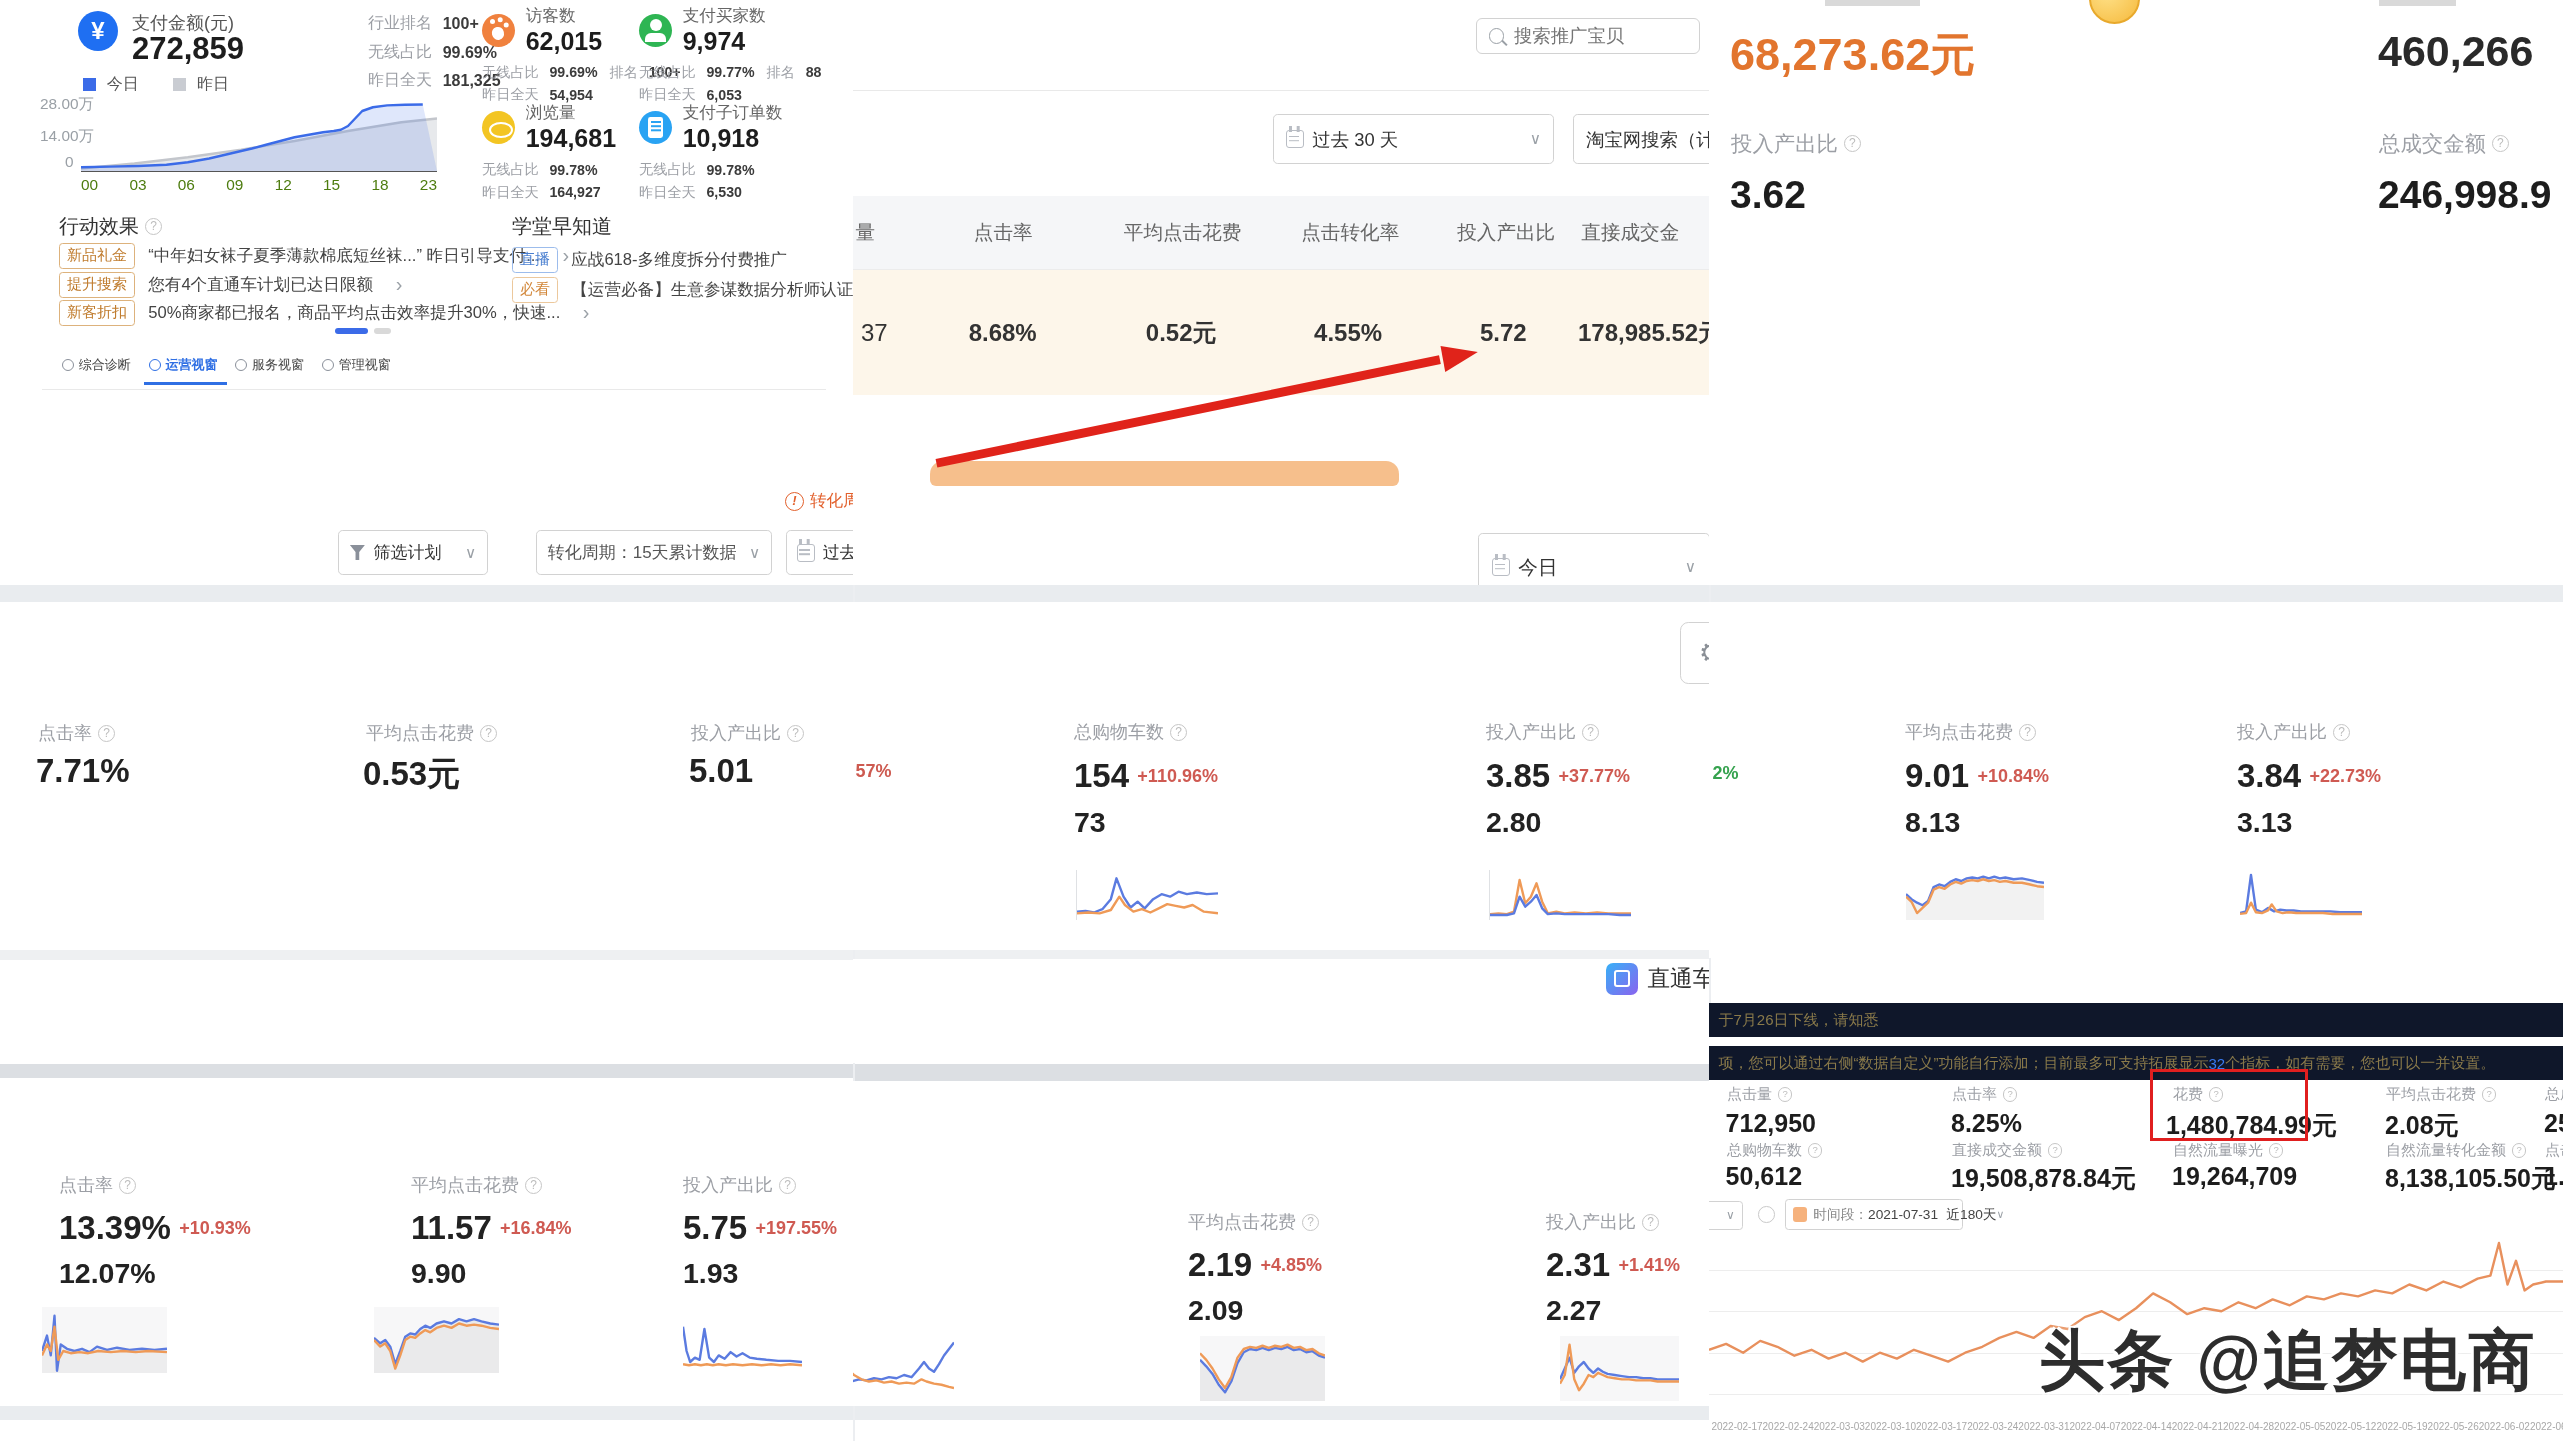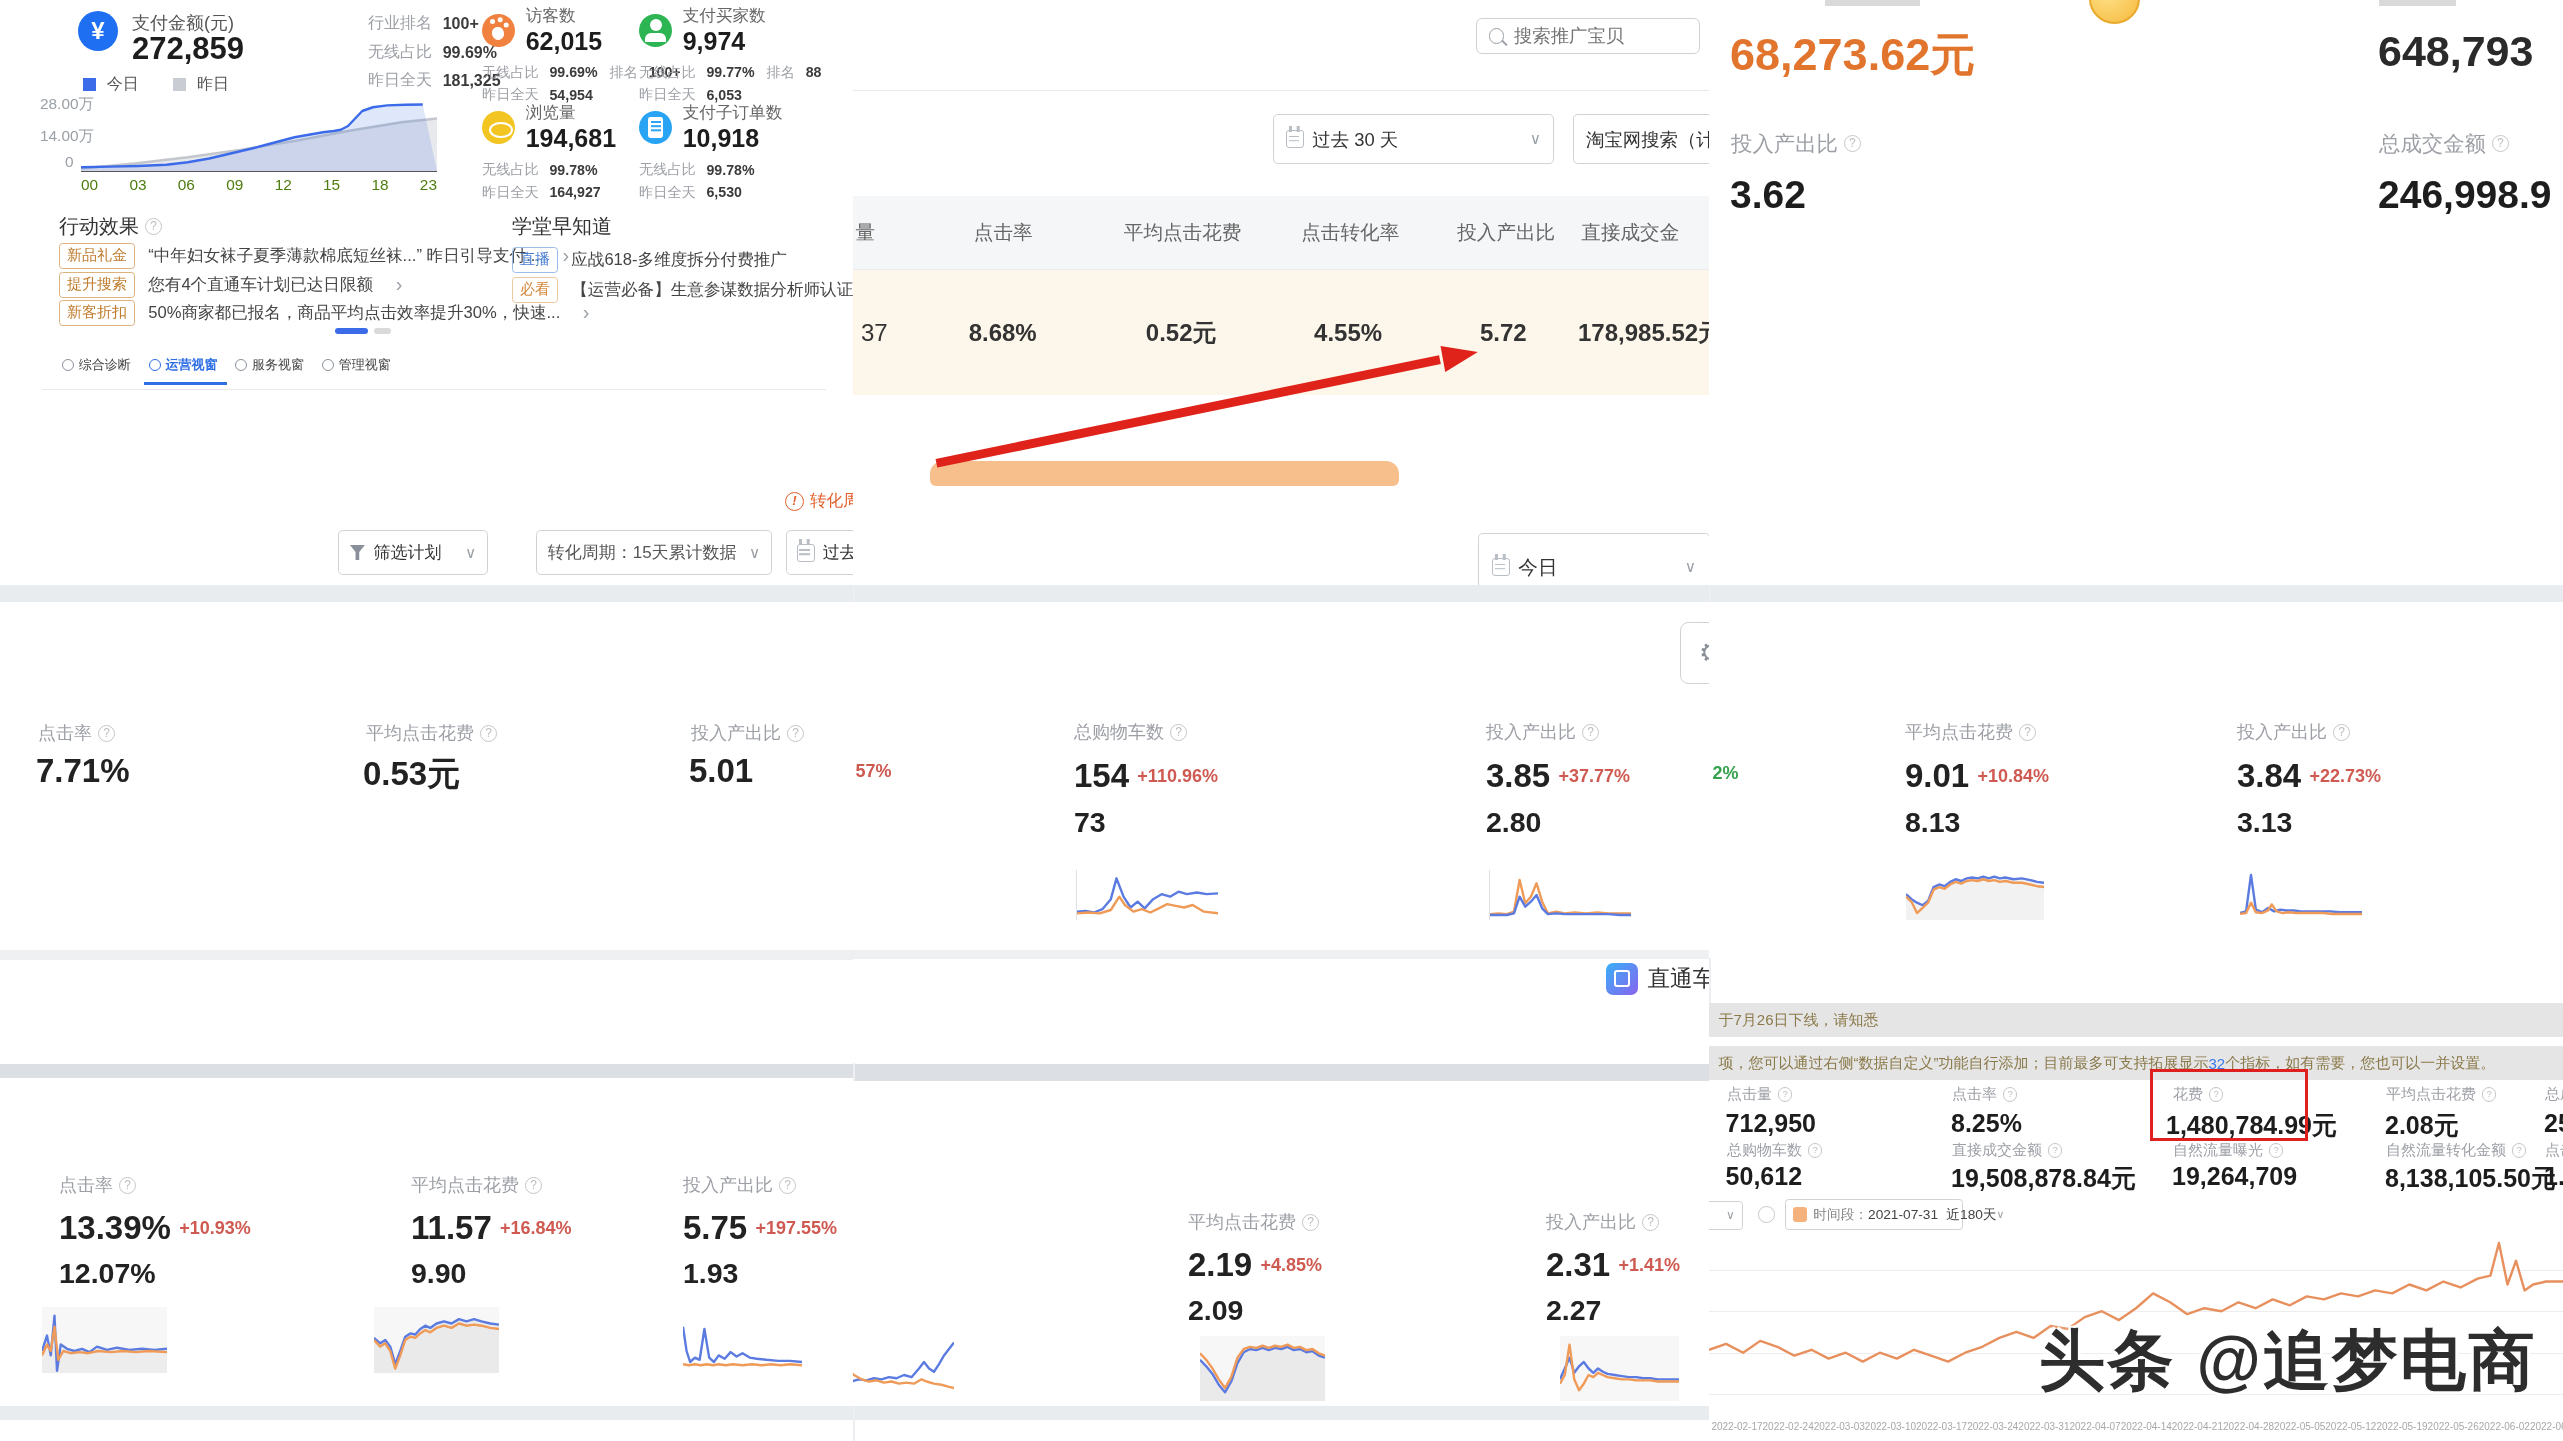--- a/index.html
+++ b/index.html
@@ -62,21 +62,21 @@
   .dateticks span{font-size:10px;color:#a8a8a8;white-space:nowrap}
   .kv .k{color:#9c9fa5;font-size:16px;margin-right:10.7px;white-space:nowrap}
   .kv .v{color:#3b3b3b;font-size:16px;font-weight:700;white-space:nowrap}
   .cardlbl{color:#666;font-size:16.6px;white-space:nowrap}
   .cardval{color:#1d1d1d;font-size:25px;font-weight:700;white-space:nowrap}
   .tab{display:flex;align-items:center;gap:4.7px;font-size:13px;color:#444}
   .tab .ti{display:inline-block;width:12px;height:12px;border:1.2px solid #8a909a;border-radius:50%}
   .tab.active{color:#2f6fe4;font-weight:600}
   .tab.active .ti{border-color:#2f6fe4}
   .grid-line{position:absolute;left:0;right:0;height:1.2px;background:#ededed}
-  .notice-bar{position:absolute;left:0;width:854px;background:#e5e5e5;display:flex;align-items:center;padding:0 9.5px}
+  .notice-bar{position:absolute;left:0;width:854px;background:#0f172a;display:flex;align-items:center;padding:0 9.5px}
   .notice-bar span{font-size:15px;color:#8a7a4a;white-space:nowrap}
   .statlbl{color:#9c9fa5;font-size:15px;white-space:nowrap}
   .statval{color:#1d1d1d;font-size:25px;font-weight:700;white-space:nowrap}
   .watermark{position:absolute;font-size:66px;font-weight:900;color:#2d2d2d;letter-spacing:2.4px;white-space:nowrap;
     text-shadow:-2.4px -2.4px 0 #fff,2.4px -2.4px 0 #fff,-2.4px 2.4px 0 #fff,2.4px 2.4px 0 #fff,0 0 8.3px #fff}
 </style>
 </head>
 <body>
 
 <div id="root" style="position:relative;width:2563px;height:1442px">
@@ -333,21 +333,21 @@
       <span style="font-size:19.6px;color:#333">今日</span>
       <i class="chev" style="margin-left:auto"></i>
     </div>
   </section>
 
   <section class="panel" style="left:1709px;top:0;width:854px;height:585px">
     <div class="abs" style="left:116px;top:0;width:95px;height:6px;background:#d9d9d9"></div>
     <div class="abs" style="left:670px;top:0;width:77px;height:6px;background:#d9d9d9"></div>
     <div class="abs" style="left:380px;top:-27px;width:51px;height:51px;border-radius:50%;background:radial-gradient(circle at 35% 35%,#ffe28a,#f5b93c);border:2.4px solid #e8a92c"></div>
     <div class="abs" style="left:21px;top:25px;font-size:45px;font-weight:800;color:#e2752e;white-space:nowrap">68,273.62元</div>
-    <div class="abs" style="left:669px;top:27px;font-size:43px;font-weight:800;color:#2a2a2a;white-space:nowrap">648,793</div>
+    <div class="abs" style="left:669px;top:27px;font-size:43px;font-weight:800;color:#2a2a2a;white-space:nowrap">460,266</div>
     <div class="abs row" style="left:22px;top:129px">
       <span class="lbl" style="font-size:21.4px">投入产出比</span>
         <i class="q"></i>
     </div>
     <div class="abs" style="left:21px;top:173px;font-size:39px;font-weight:800;color:#1d1d1d">3.62</div>
     <div class="abs row" style="left:670px;top:129px">
       <span class="lbl" style="font-size:21.4px">总成交金额</span>
         <i class="q"></i>
     </div>
     <div class="abs" style="left:669px;top:173px;font-size:39px;font-weight:800;color:#1d1d1d;white-space:nowrap">246,998.9</div>

